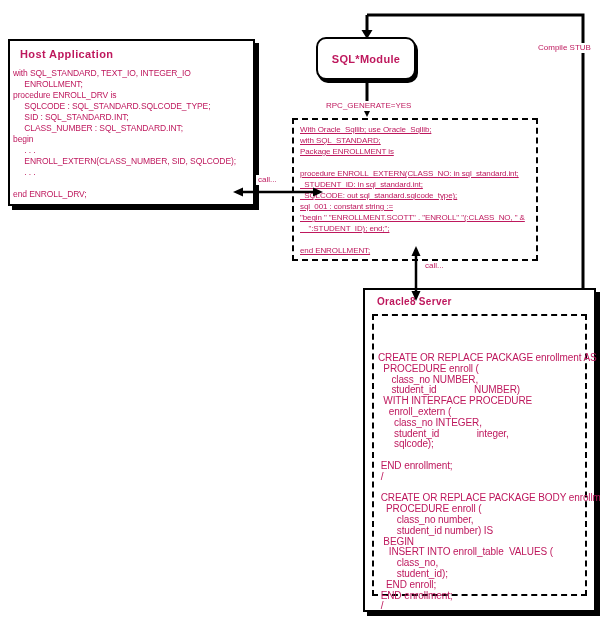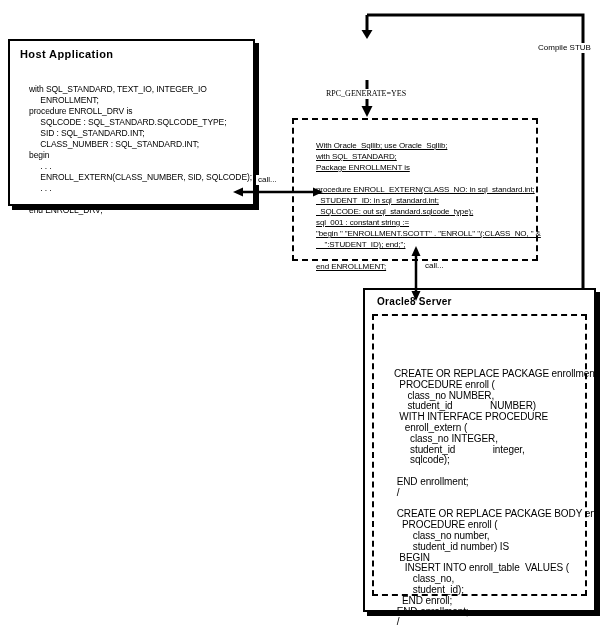--- a/index.html
+++ b/index.html
@@ -1,51 +1,51 @@
 <!DOCTYPE html>
 <html><head>
 <meta charset="utf-8">
 <style>
   html,body{margin:0;padding:0;background:#fff;}
   .canvas{
     position:relative;width:600px;height:630px;background:#fff;overflow:hidden;
-    font-family:"Liberation Sans",sans-serif;color:#000000;
+    font-family:"Liberation Sans",sans-serif;color:#be185d;
   }
   .box{position:absolute;background:#fff;border:2px solid #000;box-sizing:border-box;}
   .shadow4{box-shadow:4px 4px 0 #000;}
   .box-host{left:8px;top:39px;width:247px;height:167px;}
   .box-module{
     left:316px;top:37px;width:100px;height:43px;border-radius:10px;
     border-width:2px;box-shadow:2px 3px 0 #000;
     display:flex;align-items:center;justify-content:center;
   }
   .box-dashed{position:absolute;background:#fff;border:2px dashed #000;box-sizing:border-box;}
   .box-mid{left:292px;top:118px;width:246px;height:143px;}
   .box-server{left:363px;top:288px;width:233px;height:324px;}
   .box-server-inner{left:7px;top:24px;width:215px;height:282px;border-width:2px;background:transparent;}
   .title{position:absolute;font-weight:bold;font-size:11px;white-space:nowrap;}
   .title-host{left:10px;top:7px;letter-spacing:.4px;}
   .title-server{left:12px;top:6px;font-size:10px;letter-spacing:.3px;}
   .module-label{font-weight:bold;font-size:11px;letter-spacing:.3px;}
   pre.code{
-    position:absolute;margin:16px;font-family:"Liberation Sans",sans-serif;
+    position:absolute;margin:0;font-family:"Liberation Sans",sans-serif;
     white-space:pre;letter-spacing:-0.1px;
   }
   .code-host{left:3px;top:27px;font-size:8.5px;line-height:11px;}
   .code-mid{left:6px;top:4px;font-size:8px;line-height:11px;letter-spacing:-0.15px;text-decoration:underline;}
   .code-server{left:4px;top:37px;font-size:10px;line-height:10.8px;letter-spacing:-0.1px;}
   .wires{position:absolute;left:0;top:0;z-index:5;pointer-events:none;}
   .wire{stroke:#000;fill:none;}
   .head{fill:#000;stroke:none;}
   .lbl{
     position:absolute;z-index:6;background:#fff;font-size:8px;line-height:10px;
     white-space:nowrap;padding:0 2px;
   }
   .lbl-compile{left:536px;top:43px;text-align:right;}
-  .lbl-rpc{left:324px;top:89px;font-family:Liberation Serif, serif;}
+  .lbl-rpc{left:324px;top:101px;}
   .lbl-call-h{left:256px;top:175px;}
   .lbl-call-v{left:423px;top:261px;}
 </style>
 </head>
 <body>
 
 <div class="canvas">
 
   <div class="box shadow4 box-host">
     <div class="title title-host">Host Application</div>
@@ -56,20 +56,23 @@
      SID : SQL_STANDARD.INT;
      CLASS_NUMBER : SQL_STANDARD.INT;
 begin
      . . .
      ENROLL_EXTERN(CLASS_NUMBER, SID, SQLCODE);
      . . .
 
 end ENROLL_DRV;</pre>
   </div>
 
+  <div class="box box-module">
+    <span class="module-label">SQL*Module</span>
+  </div>
 
   <div class="box-dashed box-mid">
     <pre class="code code-mid">With Oracle_Sqllib; use Oracle_Sqllib;
 with SQL_STANDARD;
 Package ENROLLMENT is
 
 procedure ENROLL_EXTERN(CLASS_NO: in sql_standard.int;
   STUDENT_ID: in sql_standard.int;
   SQLCODE: out sql_standard.sqlcode_type);
 sql_001 : constant string :=

